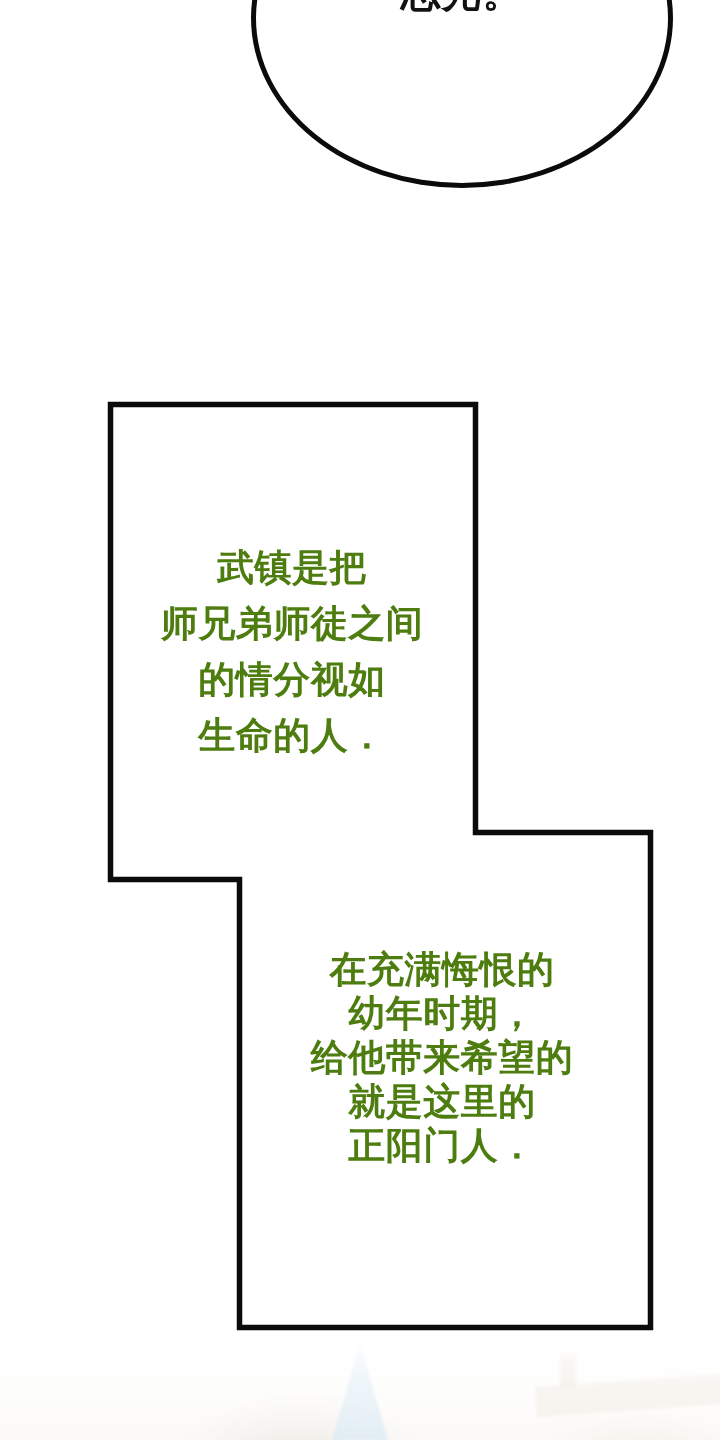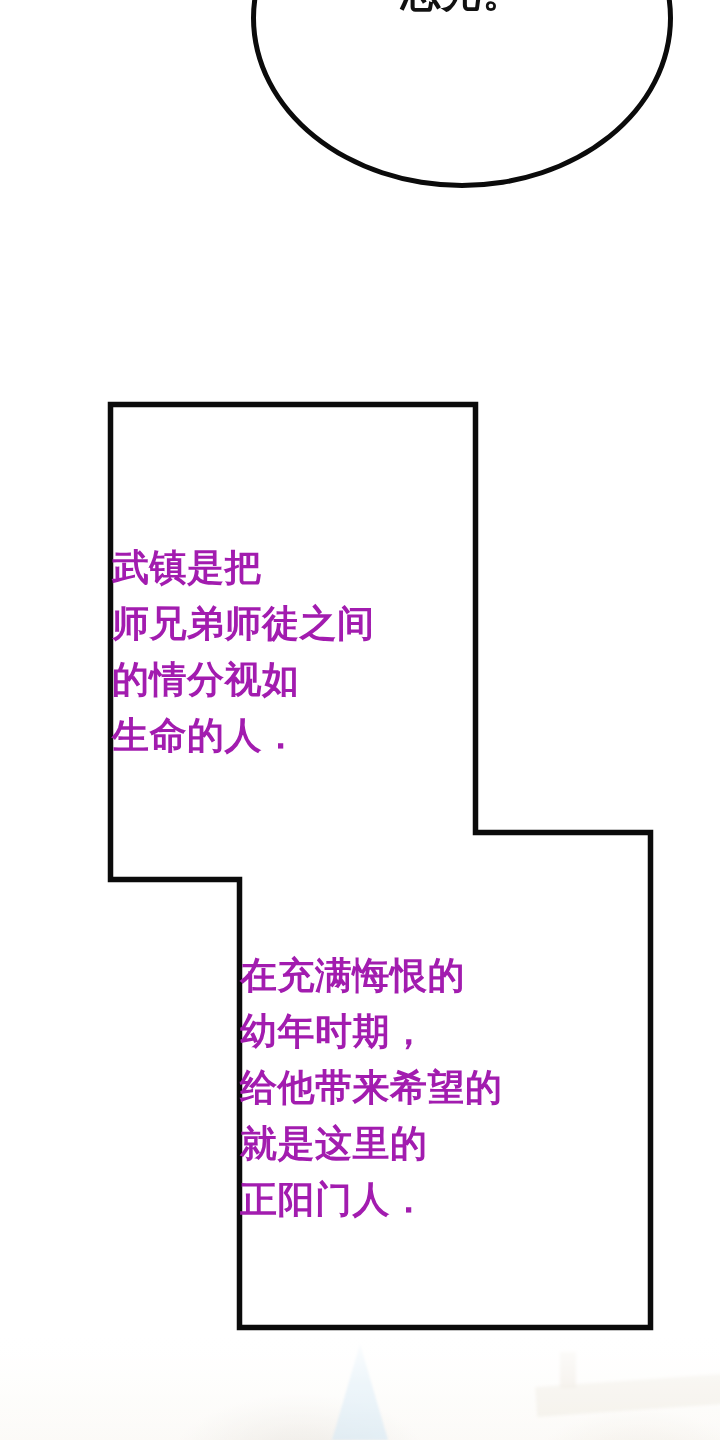--- a/index.html
+++ b/index.html
@@ -102,38 +102,38 @@
     width: 560px;
     height: 944px;
   }
   .caption-shape svg {
     display: block;
   }
 
   .caption-text {
     position: absolute;
     font-weight: 700;
-    color: #a21caf;
-    text-align: left;
+    color: #4d7c0f;
+    text-align: center;
     white-space: pre-line;
     letter-spacing: 0.5px;
   }
   .caption-text-upper {
     left: 112px;
     top: 540px;
     width: 360px;
     font-size: 37px;
     line-height: 56px;
   }
   .caption-text-lower {
     left: 240px;
     top: 948px;
     width: 404px;
     font-size: 37px;
-    line-height: 56px;
+    line-height: 44px;
   }
 </style>
 </head>
 <body>
 
 <div id="page">
 
   <div class="bubble-top"></div>
   <div class="bubble-top-text">忘光。</div>
 

